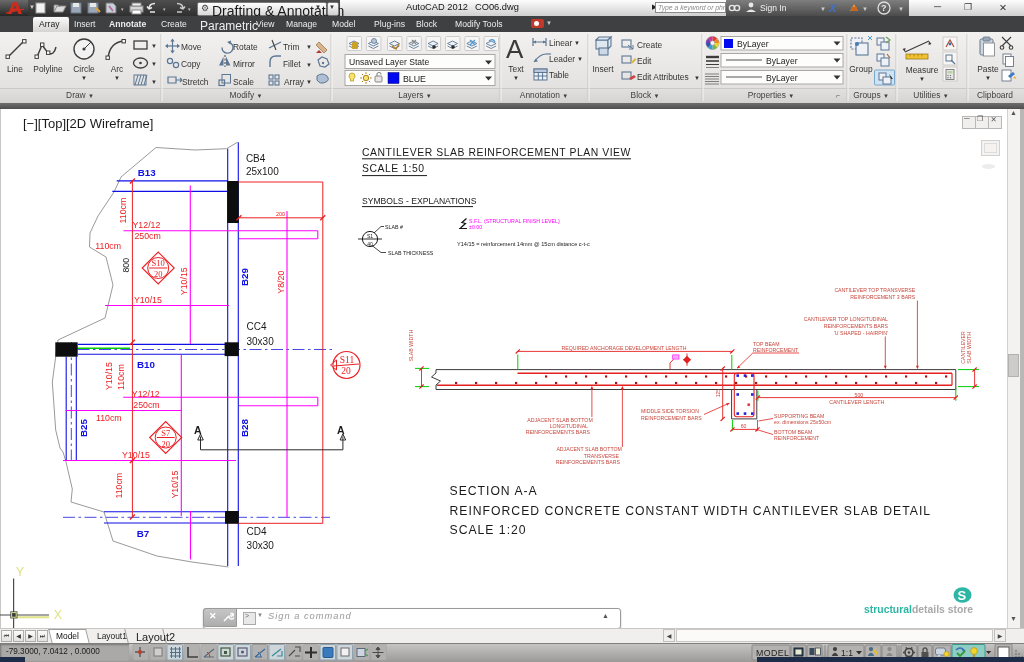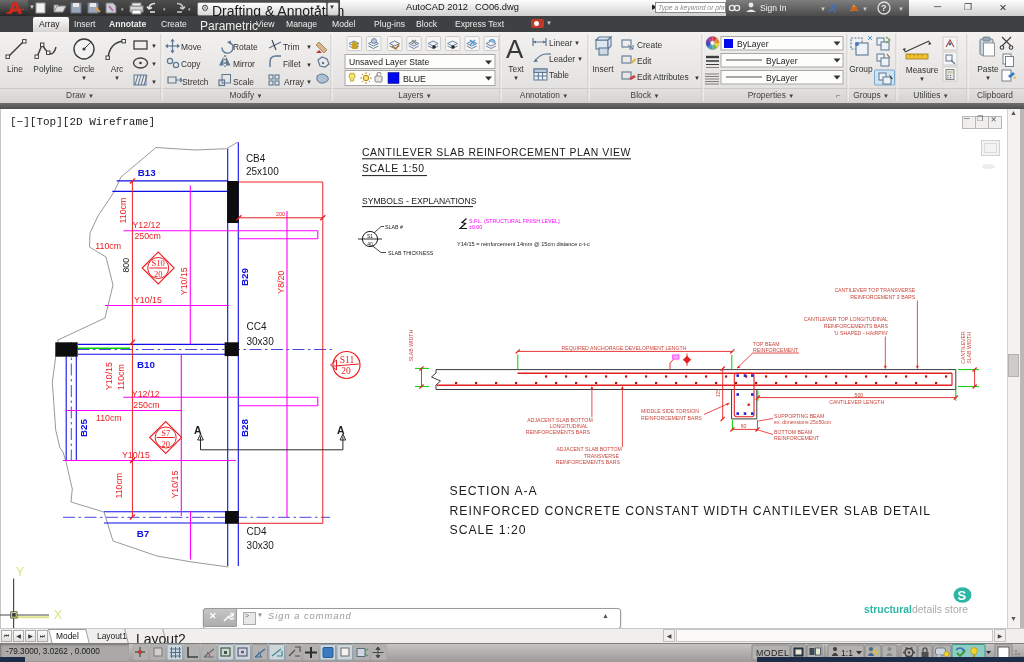--- a/index.html
+++ b/index.html
@@ -86,21 +86,21 @@
 <div class="tx" style="left:39px;top:19px;font-size:8.6px;color:#222;">Array</div>
 <div class="tx" style="left:74px;top:19px;font-size:8.6px;color:#eee;">Insert</div>
 <div class="tx" style="left:109px;top:19px;font-size:8.6px;color:#eee;font-weight:bold;">Annotate</div>
 <div class="tx" style="left:161px;top:19px;font-size:8.6px;color:#eee;">Create</div>
 <div class="tx" style="left:200px;top:19px;font-size:12px;color:#eee;">Parametric</div>
 <div class="tx" style="left:256px;top:19px;font-size:8.6px;color:#eee;">View</div>
 <div class="tx" style="left:286px;top:19px;font-size:8.6px;color:#eee;">Manage</div>
 <div class="tx" style="left:332px;top:19px;font-size:8.6px;color:#eee;">Model</div>
 <div class="tx" style="left:374px;top:19px;font-size:8.6px;color:#eee;">Plug-ins</div>
 <div class="tx" style="left:416px;top:19px;font-size:8.6px;color:#eee;">Block</div>
-<div class="tx" style="left:455px;top:19px;font-size:8.6px;color:#eee;">Express Text</div>
+<div class="tx" style="left:455px;top:19px;font-size:8.6px;color:#eee;">Modify Tools</div>
 <div class="a" style="left:531px;top:19px;width:13px;height:9px;background:#c0392b;border-radius:2px;"></div>
 <div class="a" style="left:534px;top:21px;width:5px;height:5px;background:#fff;border-radius:50%;"></div>
 <div class="tx" style="left:546px;top:20px;font-size:6px;color:#ccc;">▼</div>
 
 <div class="a" style="left:0;top:32px;width:1024px;height:56px;background:linear-gradient(#f2f1f0,#e4e2e0);"></div>
 <div class="a" style="left:0;top:88px;width:1024px;height:15px;background:linear-gradient(#e2e0de,#d4d2cf);border-top:1px solid #cbc9c6;"></div>
 <div class="a" style="left:0;top:103px;width:1024px;height:6px;background:linear-gradient(#6e6e6e,#4e4e4e);"></div>
 <svg class="a" style="left:0;top:32px" width="1024" height="71" font-family="Liberation Sans">
 <line x1="161" y1="2" x2="161" y2="69" stroke="#c6c4c1" stroke-width="1"></line>
 <line x1="162" y1="2" x2="162" y2="69" stroke="#f6f5f4" stroke-width="1"></line>
@@ -687,21 +687,21 @@
 <g stroke="#4a4a4a" stroke-width="1.2" fill="none">
 <line x1="13.6" y1="578.6" x2="13.6" y2="628"></line>
 <line x1="0" y1="615" x2="49" y2="615"></line>
 </g>
 <line x1="10" y1="617.3" x2="49" y2="617.3" stroke="#dfe38a" stroke-width="2"></line>
 <rect x="10.4" y="611.4" width="7" height="7" fill="#3a3a3a"></rect>
 <rect x="11.6" y="612.6" width="4.6" height="4.6" fill="none" stroke="#dfe38a" stroke-width="1"></rect>
 <text x="20" y="576" font-size="12.5" fill="#dee283" text-anchor="middle">Y</text>
 <text x="58" y="619" font-size="12.5" fill="#dee283" text-anchor="middle">X</text>
 </svg>
-<div class="tx" style="left:10px;top:116px;font-size:11px;color:#1a1a1a;font-family:Liberation Mono, monospace;">[−][Top][2D Wireframe]</div>
+<div class="tx" style="left:23px;top:116px;font-size:13px;color:#1a1a1a;">[−][Top][2D Wireframe]</div>
 
 <div class="a" style="left:962px;top:116px;width:12px;height:11px;background:#f0efee;border:1px solid #b9b7b5;"></div>
 <div class="tx" style="left:964px;top:114px;font-size:8px;color:#555;">─</div>
 <div class="a" style="left:975px;top:116px;width:12px;height:11px;background:#f0efee;border:1px solid #b9b7b5;"></div>
 <div class="tx" style="left:977px;top:115px;font-size:7px;color:#555;">❐</div>
 <div class="a" style="left:988px;top:116px;width:12px;height:11px;background:#f0efee;border:1px solid #b9b7b5;"></div>
 <div class="tx" style="left:990.5px;top:115px;font-size:7.5px;color:#555;">✕</div>
 
 <div class="a" style="left:981px;top:140px;width:17px;height:14px;border:1px solid #d2d1cf;background:#f4f3f2;"></div>
 <div class="a" style="left:984px;top:143px;width:11px;height:8px;border:1px solid #dddcda;"></div>
@@ -716,47 +716,47 @@
 <div class="a" style="left:243px;top:612px;width:11px;height:11px;background:#e8e8e8;border:1px solid #aaa;"></div>
 <div class="tx" style="left:245px;top:612px;font-size:7px;color:#666;">&gt;</div>
 <div class="tx" style="left:257px;top:612px;font-size:6px;color:#888;">▼</div>
 <div class="tx" style="left:268px;top:611px;font-size:9.3px;font-style:italic;color:#9a9a9a;letter-spacing:1px;">Sign a command</div>
 <div class="tx" style="left:602px;top:612px;font-size:7px;color:#555;">▲</div>
 
 <svg class="a" style="left:945px;top:585px" width="60" height="32">
  <ellipse cx="17.5" cy="10" rx="9" ry="7.8" fill="#2eb6a4"></ellipse>
  <text x="12.5" y="14.5" font-size="13" font-weight="700" fill="#fff" font-family="Liberation Sans">S</text>
 </svg>
-<div class="tx" style="left:864px;top:604px;font-size:10.4px;font-weight:700;color:#2eb6a4;">structural<span style="font-weight:400;color:#a9a9a9;">details store</span></div>
+<div class="tx" style="left:864px;top:604px;font-size:10.4px;font-weight:700;color:#2eb6a4;">structural<span style="font-weight:700;color:#a9a9a9;">details store</span></div>
 
 <div class="a" style="left:1007px;top:109px;width:13px;height:519px;background:#f3f2f1;border-left:1px solid #d4d2d0;box-sizing:border-box;"></div>
 <div class="tx" style="left:1010px;top:109px;font-size:7px;color:#555;">▲</div>
 <div class="tx" style="left:1010px;top:615px;font-size:7px;color:#555;">▼</div>
 <div class="a" style="left:1008px;top:354px;width:11px;height:23px;background:#cdccca;border:1px solid #b2b1af;box-sizing:border-box;"></div>
 <div class="a" style="left:1020px;top:109px;width:4px;height:519px;background:#bab8b6;"></div>
 
 <div class="a" style="left:0;top:628px;width:1024px;height:15px;background:#f0efee;border-top:1px solid #c9c7c5;box-sizing:border-box;"></div>
 <div class="a" style="left:1px;top:630px;width:11px;height:12px;background:linear-gradient(#fcfcfc,#e3e1df);border:1px solid #aeacaa;box-sizing:border-box;font-size:6px;color:#333;text-align:center;line-height:11px;">⏮</div>
 <div class="a" style="left:13px;top:630px;width:11px;height:12px;background:linear-gradient(#fcfcfc,#e3e1df);border:1px solid #aeacaa;box-sizing:border-box;font-size:6px;color:#333;text-align:center;line-height:11px;">◀</div>
 <div class="a" style="left:25px;top:630px;width:11px;height:12px;background:linear-gradient(#fcfcfc,#e3e1df);border:1px solid #aeacaa;box-sizing:border-box;font-size:6px;color:#333;text-align:center;line-height:11px;">▶</div>
 <div class="a" style="left:37px;top:630px;width:11px;height:12px;background:linear-gradient(#fcfcfc,#e3e1df);border:1px solid #aeacaa;box-sizing:border-box;font-size:6px;color:#333;text-align:center;line-height:11px;">⏭</div>
 <div class="a" style="left:50px;top:629px;width:36px;height:14px;background:#fff;border:1px solid #a09e9c;border-bottom:none;transform:skewX(14deg);"></div>
 <div class="tx" style="left:56px;top:631px;font-size:8.4px;color:#111;">Model</div>
 <div class="a" style="left:90px;top:629px;width:36px;height:14px;border-right:1px solid #a09e9c;transform:skewX(14deg);"></div>
 <div class="tx" style="left:97px;top:631px;font-size:8.4px;color:#222;">Layout1</div>
 <div class="a" style="left:128px;top:629px;width:36px;height:14px;border-right:1px solid #a09e9c;transform:skewX(14deg);"></div>
-<div class="tx" style="left:136px;top:631px;font-size:14px;color:#222;">Layout2</div>
+<div class="tx" style="left:136px;top:631px;font-size:11px;color:#222;">Layout2</div>
 
 <div class="a" style="left:663px;top:629px;width:12px;height:13px;background:#f0efee;border:1px solid #c2c0be;box-sizing:border-box;font-size:6px;color:#444;text-align:center;line-height:12px;">◀</div>
 <div class="a" style="left:676px;top:629px;width:317px;height:13px;background:#fbfaf9;border:1px solid #c9c7c5;box-sizing:border-box;"></div>
 <div class="a" style="left:994px;top:629px;width:12px;height:13px;background:#f0efee;border:1px solid #c2c0be;box-sizing:border-box;font-size:6px;color:#444;text-align:center;line-height:12px;">▶</div>
 
 <div class="a" style="left:0;top:643px;width:1024px;height:19px;background:linear-gradient(#c5c4c2,#9b9a98);border-top:1px solid #7f7e7c;box-sizing:border-box;"></div>
 <div class="a" style="left:0;top:644px;width:129px;height:17px;background:#aaa9a7;box-shadow:inset 1px 1px 2px rgba(0,0,0,.3);"></div>
-<div class="tx" style="left:6px;top:647px;font-size:8.2px;color:#1c1c1c;">-79.3000, 3.0262 , 0.0000</div>
+<div class="tx" style="left:6px;top:647px;font-size:8.2px;color:#1c1c1c;">-79.3000, 7.0412 , 0.0000</div>
 <svg class="a" style="left:0;top:643px" width="1024" height="19" font-family="Liberation Sans">
 <rect x="133" y="1.5" width="15.5" height="15.5" fill="#b2b1af" stroke="#a5a4a2" stroke-width="0.6" rx="1"></rect>
 <rect x="150" y="1.5" width="15.5" height="15.5" fill="#b2b1af" stroke="#a5a4a2" stroke-width="0.6" rx="1"></rect>
 <rect x="167" y="1.5" width="15.5" height="15.5" fill="#cfd6da" stroke="#8fa3b0" stroke-width="1" rx="1"></rect>
 <rect x="184" y="1.5" width="15.5" height="15.5" fill="#b2b1af" stroke="#a5a4a2" stroke-width="0.6" rx="1"></rect>
 <rect x="201" y="1.5" width="15.5" height="15.5" fill="#b2b1af" stroke="#a5a4a2" stroke-width="0.6" rx="1"></rect>
 <rect x="218" y="1.5" width="15.5" height="15.5" fill="#cfd6da" stroke="#8fa3b0" stroke-width="1" rx="1"></rect>
 <rect x="235" y="1.5" width="15.5" height="15.5" fill="#cfd6da" stroke="#8fa3b0" stroke-width="1" rx="1"></rect>
 <rect x="252" y="1.5" width="15.5" height="15.5" fill="#b3b2b0" stroke="#9a9997" stroke-width="1" rx="1"></rect>
 <rect x="269" y="1.5" width="15.5" height="15.5" fill="#cfd6da" stroke="#8fa3b0" stroke-width="1" rx="1"></rect>

